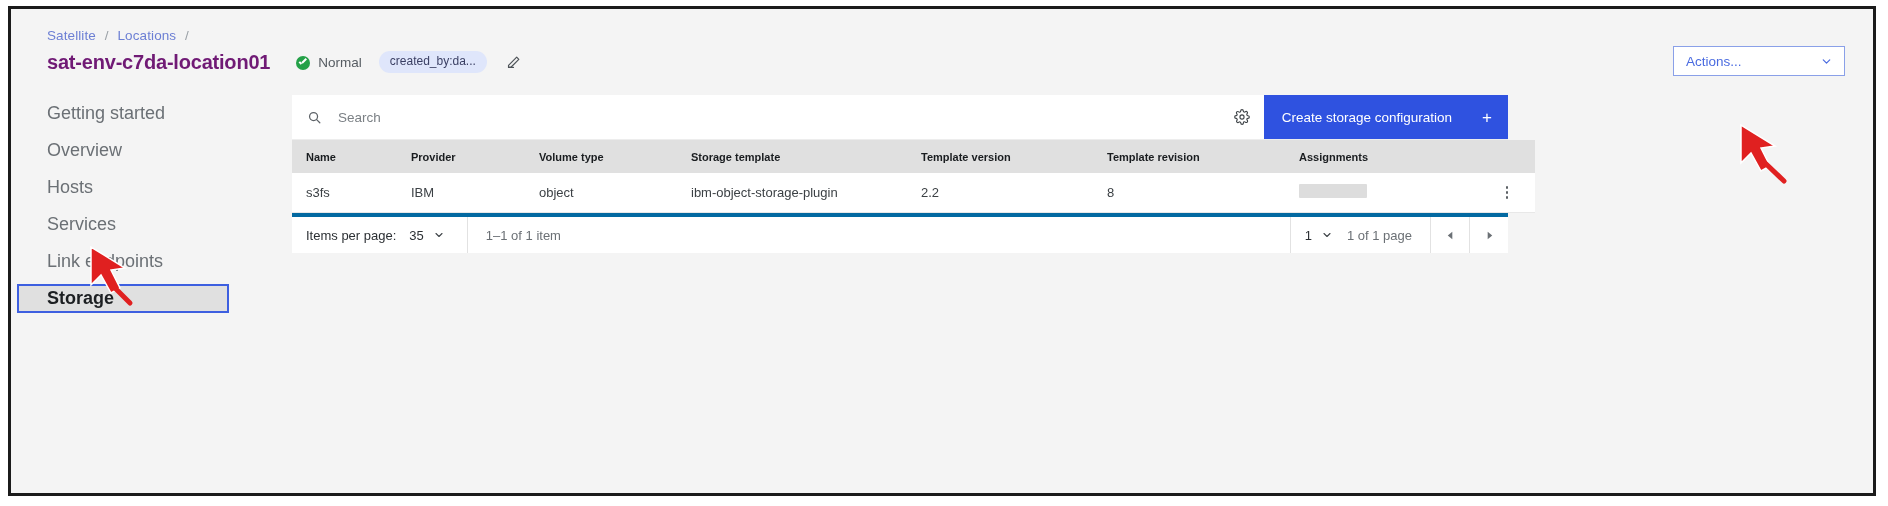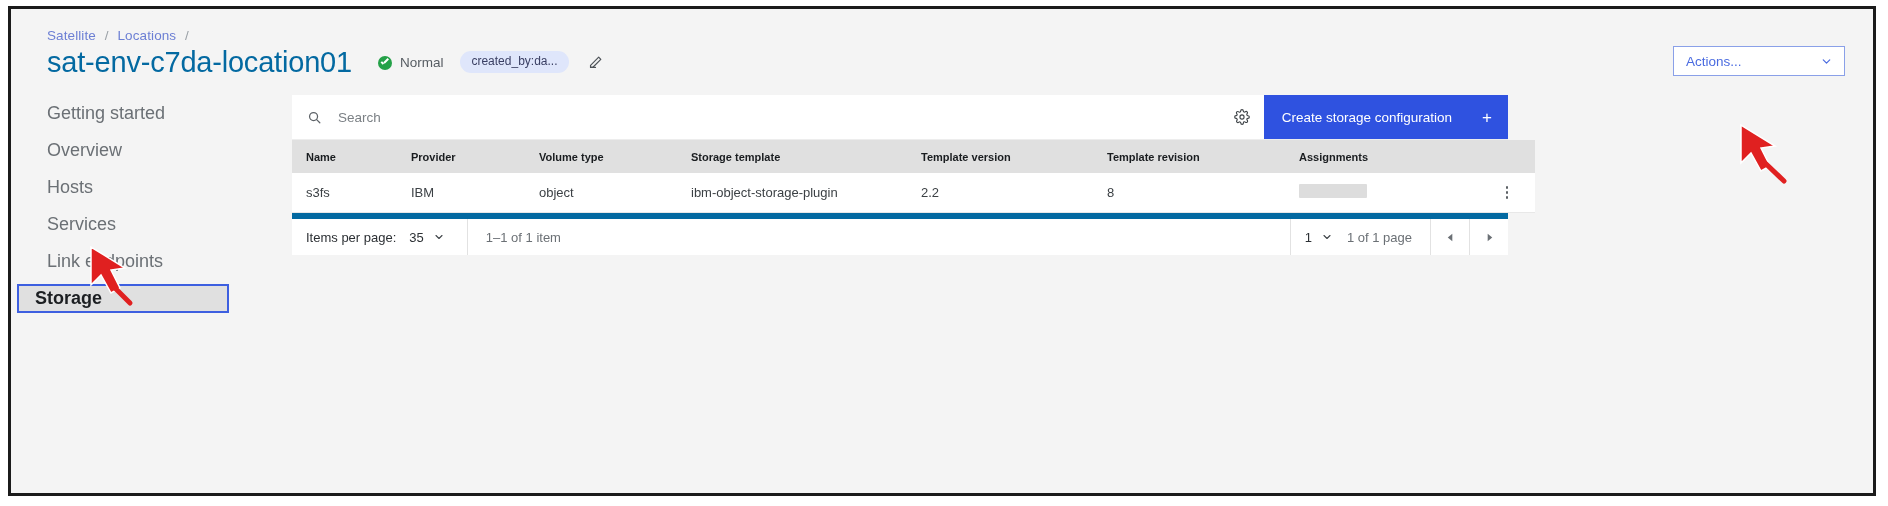--- a/index.html
+++ b/index.html
@@ -58,23 +58,23 @@
 
   .title-row {
     position: absolute;
     left: 36px;
     top: 36px;
     display: flex;
     align-items: center;
     height: 34px;
   }
   .page-title {
-    font-size: 29px;
-    font-weight: 400;
-    color: #0369a1;
+    font-size: 20px;
+    font-weight: 700;
+    color: #701a75;
     letter-spacing: -0.2px;
     line-height: 34px;
     white-space: nowrap;
   }
   .status-wrap {
     display: flex;
     align-items: flex-end;
     margin-left: 26px;
   }
   .status-dot {
@@ -183,21 +183,21 @@
   }
   .nav-item.selected {
     background: #e0e0e0;
     color: #1c1f22;
     font-weight: 700;
     outline: 2px solid #3d5fe0;
     outline-offset: -2px;
     margin-left: 6px;
     margin-right: 0;
     width: 212px;
-    padding-left: 18px;
+    padding-left: 30px;
     height: 29px;
   }
 
   
   .content {
     position: absolute;
     left: 281px;
     top: 86px;
     width: 1216px;
   }
@@ -317,21 +317,21 @@
     width: 2.6px;
     height: 2.6px;
     background: #5b6065;
     border-radius: 50%;
   }
 
   
   .pagination {
     height: 36px;
     background: #ffffff;
-    border-top: 6px solid #0369a1;
+    border-top: 4px solid #0369a1;
     display: flex;
     align-items: stretch;
     font-size: 13px;
     color: #3c4145;
   }
   .pg-left {
     display: flex;
     align-items: center;
     padding-left: 14px;
   }

